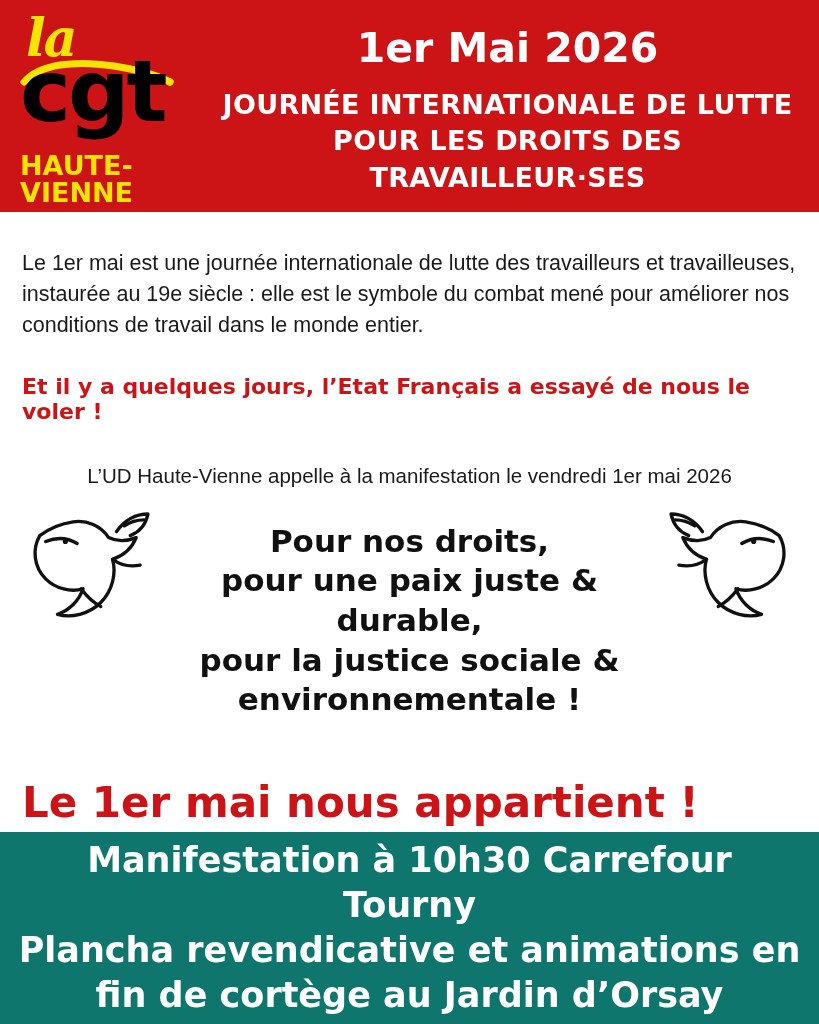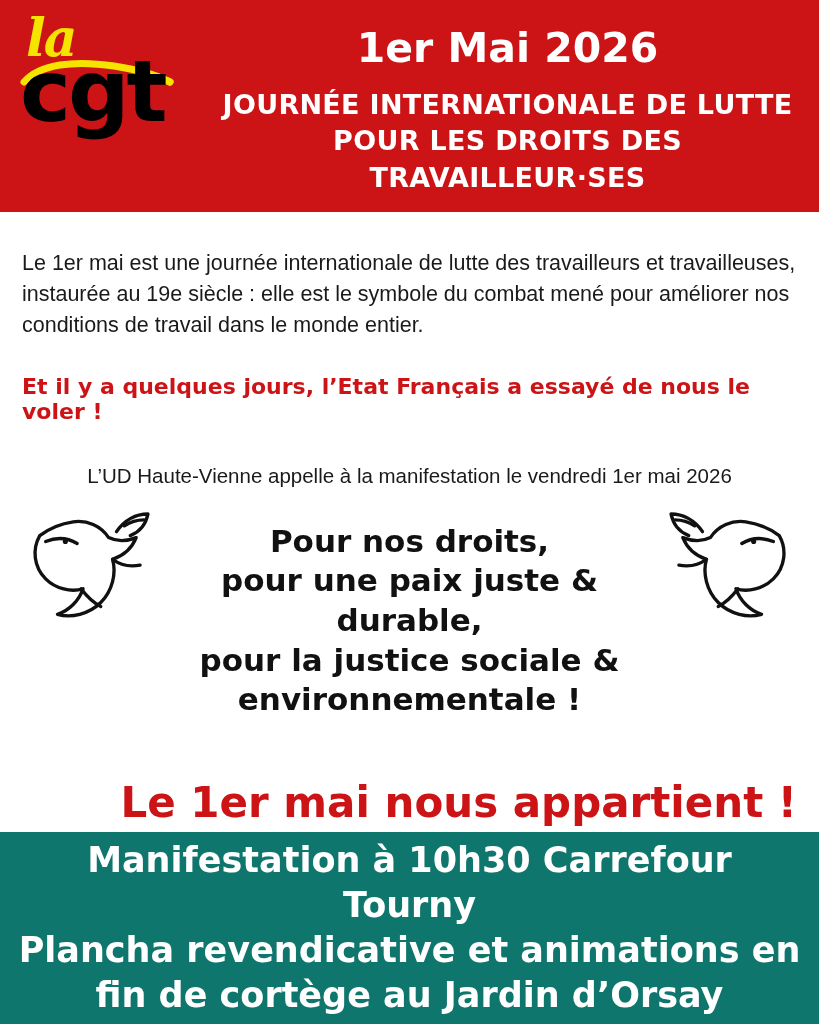--- a/index.html
+++ b/index.html
@@ -171,21 +171,21 @@
     font-weight: bold;
     color: #111111;
     padding-top: 16px;
   }
   .slogan div { line-height: 1.28; }
   .slogan .l1 { font-size: 31px; }
   .slogan .l2 { font-size: 31px; }
   .slogan .l3 { font-size: 31px; }
 
   .belongs {
-    text-align: right;
+    text-align: left;
     font-family: "DejaVu Sans", sans-serif;
     font-weight: bold;
     font-size: 42px;
     color: #cc1417;
     margin-top: 58px;
   }
 
   
   .footer {
     background: #0f766e;
@@ -215,20 +215,21 @@
 
     <div class="logo-block">
       <span class="logo-la">la</span>
 
       <svg class="logo-swoosh" viewBox="0 0 150 26" aria-hidden="true">
         <path d="M2,22 C18,4 52,0 92,6 C118,10 136,16 148,22" fill="none" stroke="#f5e400" stroke-width="7" stroke-linecap="round"></path>
         <path d="M148,22 C140,18 132,15 124,13" fill="none" stroke="#f5e400" stroke-width="7" stroke-linecap="round"></path>
       </svg>
 
       <span class="logo-cgt">cgt</span>
+      <span class="logo-dept">HAUTE-VIENNE</span>
     </div>
 
     <div class="header-text">
       <div class="header-date">1er Mai 2026</div>
       <div class="header-line">JOURNÉE INTERNATIONALE DE LUTTE</div>
       <div class="header-line">POUR LES DROITS DES TRAVAILLEUR·SES</div>
     </div>
   </div>
 
   <div class="content">

